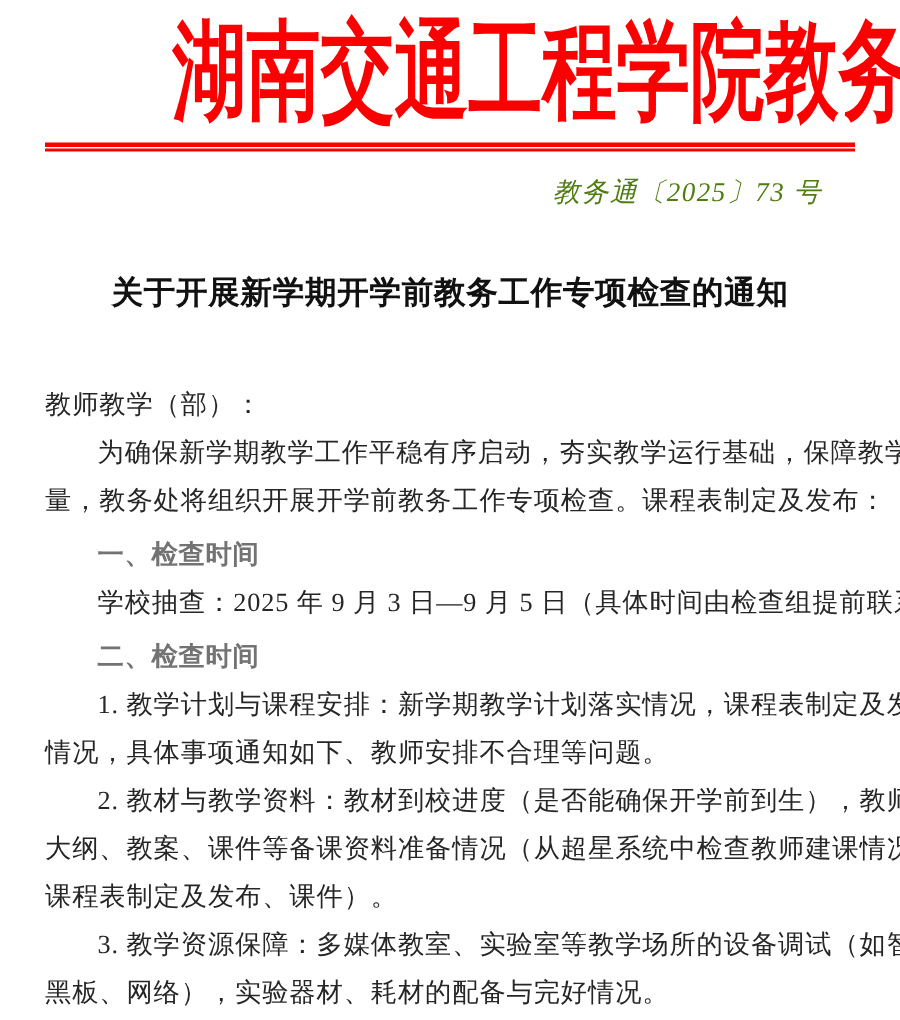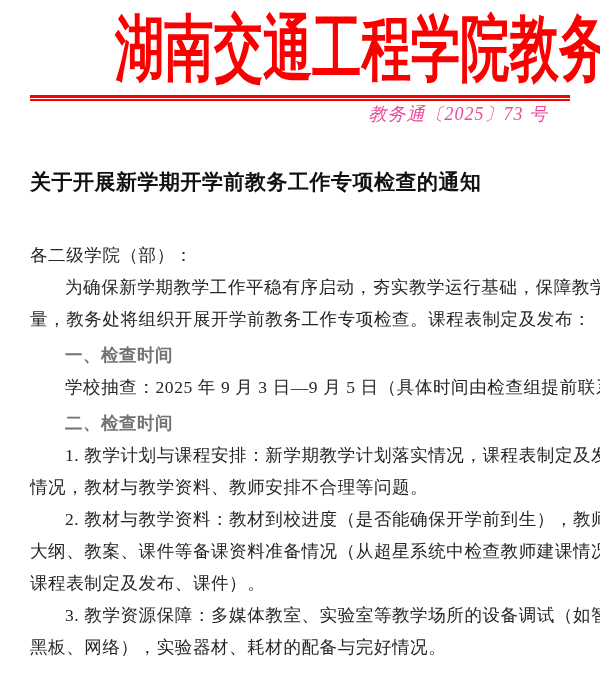--- a/index.html
+++ b/index.html
@@ -39,33 +39,35 @@
   }
   
   .red-rule {
     margin-top: 3px;
     width: 540px;
   }
   .red-rule .thick { height: 3px; background: #fa0000; }
   .red-rule .gap   { height: 1px; background: #ffffff; }
   .red-rule .thin  { height: 2px; background: #fa0000; }
   .doc-number {
+    margin-top: 14px;
     height: 26px;
     line-height: 26px;
     text-align: right;
     padding-right: 22px;
     font-size: 18px;
     font-style: italic;
-    color: #ec4899;
+    color: #4d7c0f;
     letter-spacing: 1px;
   }
   .doc-title {
     margin-top: 40px;
     height: 30px;
     line-height: 30px;
+    text-align: center;
     font-family: "Liberation Sans", sans-serif;
     font-weight: bold;
     font-size: 21px;
     color: #111;
     letter-spacing: 0.5px;
   }
   .body-text {
     margin-top: 42px;
     font-size: 17.5px;
     color: #262626;
@@ -100,33 +102,33 @@
     <div class="gap"></div>
     <div class="thin"></div>
   </div>
 
   <div class="doc-number">教务通〔2025〕73 号</div>
 
   <div class="doc-title">关于开展新学期开学前教务工作专项检查的通知</div>
 
   <div class="body-text">
 
-    <div class="line">各二级学院（部）：</div>
+    <div class="line">教师教学（部）：</div>
 
     <div class="line indent">为确保新学期教学工作平稳有序启动，夯实教学运行基础，保障教学质</div>
     <div class="line">量，教务处将组织开展开学前教务工作专项检查。课程表制定及发布：</div>
 
     <div class="heading">一、检查时间</div>
 
     <div class="line indent">学校抽查：2025 年 9 月 3 日—9 月 5 日（具体时间由检查组提前联系）</div>
 
     <div class="heading">二、检查时间</div>
 
     <div class="line indent">1. 教学计划与课程安排：新学期教学计划落实情况，课程表制定及发布</div>
-    <div class="line">情况，教材与教学资料、教师安排不合理等问题。</div>
+    <div class="line">情况，具体事项通知如下、教师安排不合理等问题。</div>
 
     <div class="line indent">2. 教材与教学资料：教材到校进度（是否能确保开学前到生），教师教学</div>
     <div class="line">大纲、教案、课件等备课资料准备情况（从超星系统中检查教师建课情况，</div>
     <div class="line">课程表制定及发布、课件）。</div>
 
     <div class="line indent">3. 教学资源保障：多媒体教室、实验室等教学场所的设备调试（如智慧</div>
     <div class="line">黑板、网络），实验器材、耗材的配备与完好情况。</div>
 
   </div>
 

